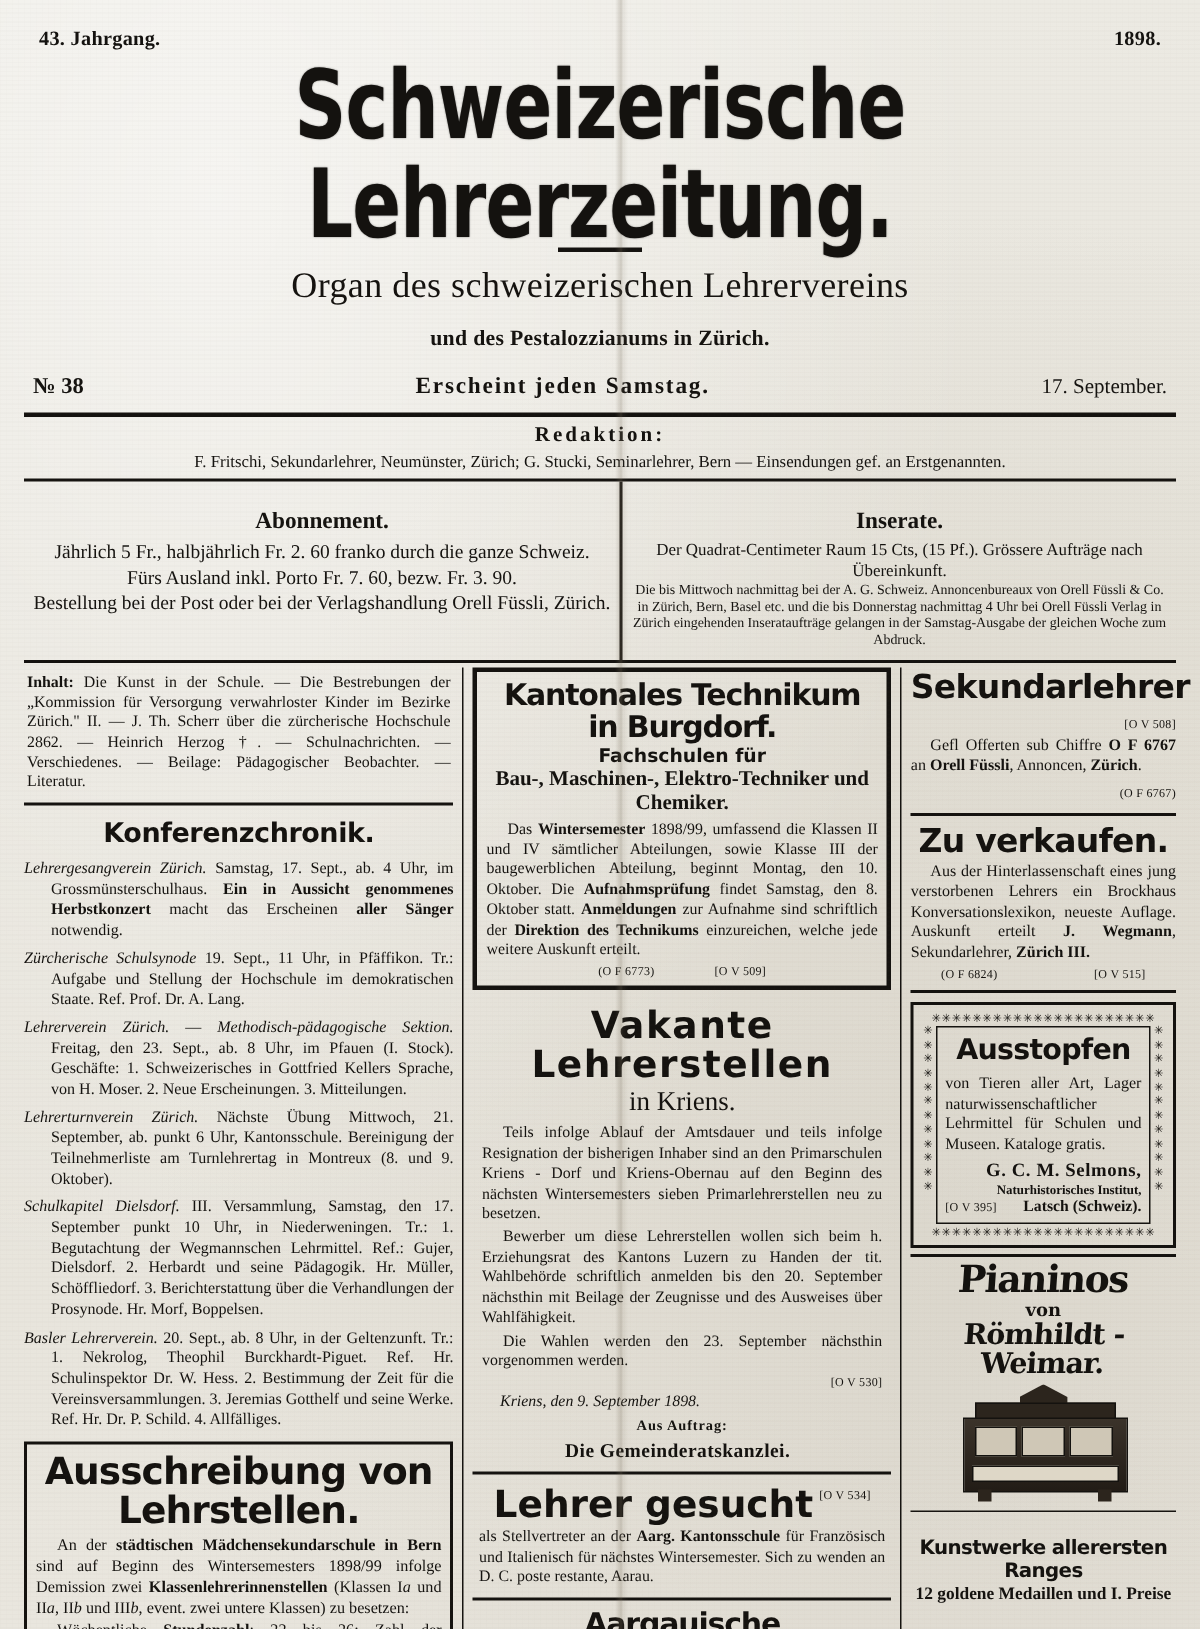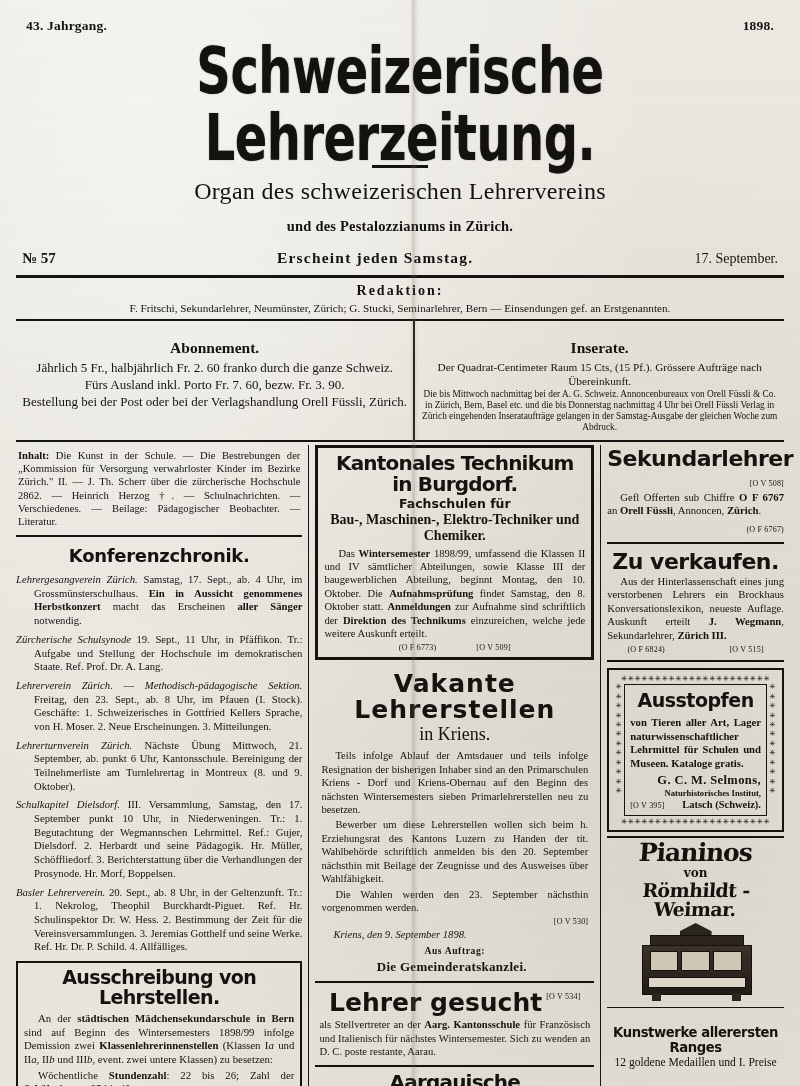--- a/index.html
+++ b/index.html
@@ -78,21 +78,21 @@
   .sep{height:2.5px;background:#14120f;margin:6px 0 0 0;}
   .konf-h{text-align:center;font-family:"DejaVu Sans",sans-serif;font-weight:bold;
           font-size:18px;margin:8px 0 7px 0;letter-spacing:-.3px;}
   .entry{font-size:10.7px;line-height:1.28;text-align:justify;margin:0 0 5px 0;
          padding-left:18px;text-indent:-18px;}
   .entry i{font-style:italic;}
   .entry b{font-weight:bold;}
 
   .adbox{border:2.5px solid #14120f;margin-top:7px;padding:4px 6px 6px 6px;}
   .ad-h1{text-align:center;font-family:"DejaVu Sans",sans-serif;font-weight:bold;
-         font-size:19px;line-height:1.05;margin:1px 0 4px 0;letter-spacing:-.6px;}
+         font-size:25px;line-height:1.05;margin:1px 0 4px 0;letter-spacing:-.6px;}
   .ad-p{font-size:10.8px;line-height:1.27;text-align:justify;text-indent:14px;margin:2px 0;}
   .ad-p b{font-weight:bold;}
   .ad-p i{font-style:italic;}
   .sig{text-align:right;font-weight:bold;font-size:13px;margin:3px 6px 1px 0;letter-spacing:.3px;}
   .sig.c{text-align:center;}
   .code{font-size:8px;letter-spacing:.2px;}
   .coderow{display:flex;justify-content:flex-end;gap:26px;font-size:8px;margin-top:1px;}
   .auftrag{text-align:center;font-size:9.6px;font-weight:bold;letter-spacing:.6px;margin:4px 0 1px 0;}
 
   
@@ -145,42 +145,42 @@
     background:linear-gradient(180deg,#3b332a,#221c16);border:1.5px solid #14120f;}
   .pi-top{position:absolute;left:14px;top:12px;width:92px;height:12px;background:#2c251d;border:1.5px solid #14120f;}
   .pi-crown{position:absolute;left:44px;top:0px;width:32px;height:14px;background:#2c251d;
     clip-path:polygon(50% 0,100% 60%,100% 100%,0 100%,0 60%);}
   .pi-panel{position:absolute;top:28px;left:14px;width:92px;height:20px;display:flex;gap:3px;}
   .pi-panel div{flex:1;background:#cfc7b6;border:1px solid #14120f;}
   .pi-keys{position:absolute;left:12px;top:54px;width:96px;height:9px;background:#ded7c7;border:1px solid #14120f;}
   .pi-leg{position:absolute;top:70px;width:9px;height:8px;background:#2c251d;}
   .kw{font-family:"DejaVu Sans",sans-serif;font-weight:bold;font-size:13.2px;text-align:center;
       letter-spacing:-.4px;margin:17px 0 1px 0;}
-  .kw2{font-weight:normal;font-size:11.6px;text-align:center;margin:1px 0 2px 0;}
+  .kw2{font-weight:bold;font-size:11.6px;text-align:center;margin:1px 0 2px 0;}
   .lgname{font-size:12.5px;font-weight:bold;text-align:center;letter-spacing:.4px;}
 </style>
 </head>
 <body>
 
 <div class="page">
   <div class="noise"></div>
   <div class="fold"></div>
 
   <div class="tl">
     <span>43. Jahrgang.</span>
     <span>1898.</span>
   </div>
 
   <div class="masthead">Schweizerische Lehrerzeitung.</div>
   <div class="rule-short"></div>
   <div class="sub1">Organ des schweizerischen Lehrervereins</div>
   <div class="sub2">und des Pestalozzianums in Zürich.</div>
 
   <div class="issueline">
-    <span class="no">№ 57</span>
+    <span class="no">№ 38</span>
     <span class="mid">Erscheint jeden Samstag.</span>
     <span class="date">17. September.</span>
   </div>
   <div class="hrule"></div>
 
   <div class="redak">Redaktion:</div>
   <div class="redline">F. Fritschi, Sekundarlehrer, Neumünster, Zürich; G. Stucki, Seminarlehrer, Bern — Einsendungen gef. an Erstgenannten.</div>
 
   <div class="twobox">
     <div class="bx left">
@@ -304,21 +304,21 @@
       </div>
 
       <div class="c3-rule"></div>
 
       <div class="orn">
         <div class="ornband">✳✳✳✳✳✳✳✳✳✳✳✳✳✳✳✳✳✳✳✳✳✳</div>
         <div class="ornrow">
           <div class="ornside">✳<br>✳<br>✳<br>✳<br>✳<br>✳<br>✳<br>✳<br>✳<br>✳<br>✳<br>✳</div>
           <div class="orninner" style="flex:1">
             <div class="c3-h" style="font-size:19px;margin-bottom:5px">Ausstopfen</div>
-            <div class="c3-p" style="font-weight:bold">von Tieren aller Art, Lager naturwissenschaftlicher Lehrmittel für Schulen und Museen. Kataloge gratis.</div>
+            <div class="c3-p" style="font-weight:normal">von Tieren aller Art, Lager naturwissenschaftlicher Lehrmittel für Schulen und Museen. Kataloge gratis.</div>
             <div class="lgname" style="text-align:right;margin-top:3px">G. C. M. Selmons,</div>
             <div style="text-align:right;font-size:8.6px;font-weight:bold">Naturhistorisches Institut,</div>
             <div style="display:flex;justify-content:space-between;align-items:baseline;margin-top:1px">
               <span class="code">[O V 395]</span>
               <span style="font-size:10.5px;font-weight:bold">Latsch (Schweiz).</span>
             </div>
           </div>
           <div class="ornside">✳<br>✳<br>✳<br>✳<br>✳<br>✳<br>✳<br>✳<br>✳<br>✳<br>✳<br>✳</div>
         </div>
         <div class="ornband">✳✳✳✳✳✳✳✳✳✳✳✳✳✳✳✳✳✳✳✳✳✳</div>

